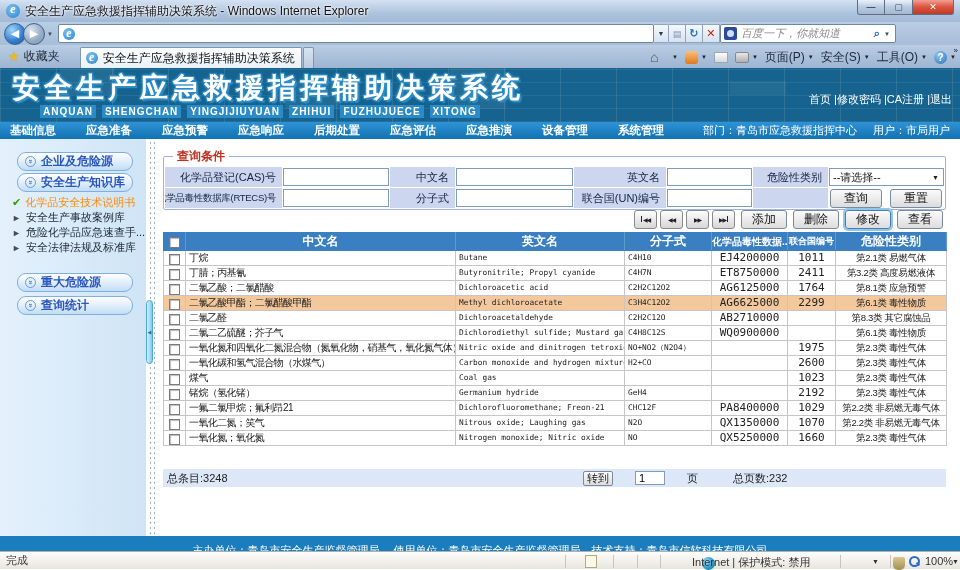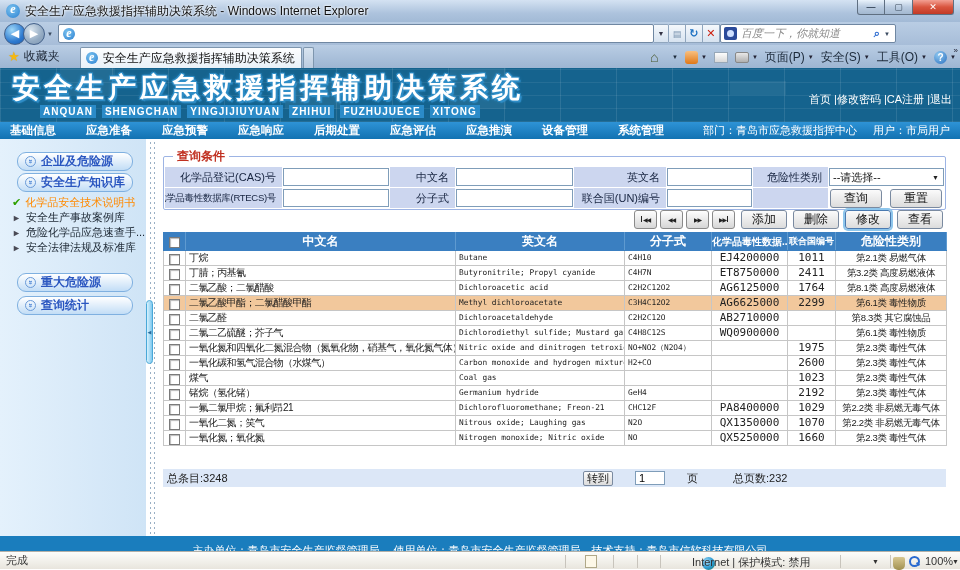--- a/index.html
+++ b/index.html
@@ -401,21 +401,21 @@
             <td class="hz">第3.2类 高度易燃液体</td>
           </tr>
 
           <tr>
             <td class="cbc"><span class="cb"></span></td>
             <td class="cn">二氯乙酸；二氯醋酸</td>
             <td class="en">Dichloroacetic acid</td>
             <td class="fm">C2H2C12O2</td>
             <td class="rt">AG6125000</td>
             <td class="un">1764</td>
-            <td class="hz">第8.1类 高度易燃液体</td>
+            <td class="hz">第8.1类 应急预警</td>
           </tr>
 
           <tr class="hl">
             <td class="cbc"><span class="cb"></span></td>
             <td class="cn">二氯乙酸甲酯；二氯醋酸甲酯</td>
             <td class="en">Methyl dichloroacetate</td>
             <td class="fm">C3H4C12O2</td>
             <td class="rt">AG6625000</td>
             <td class="un">2299</td>
             <td class="hz">第6.1类 毒性物质</td>

